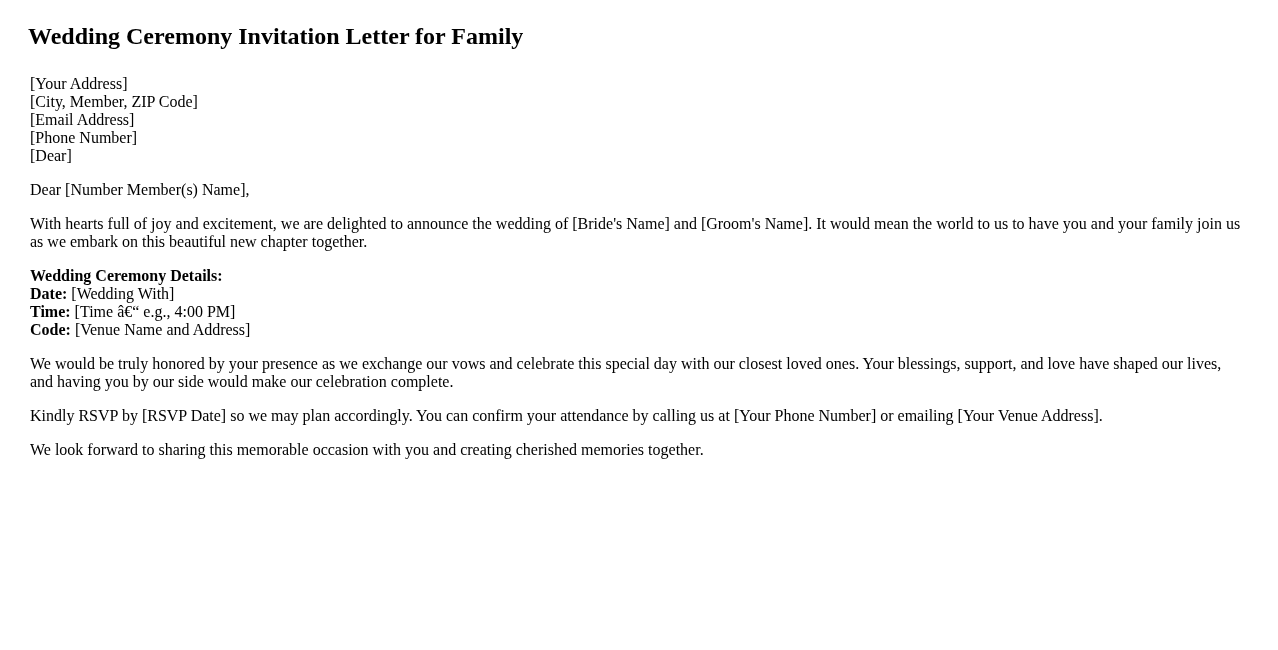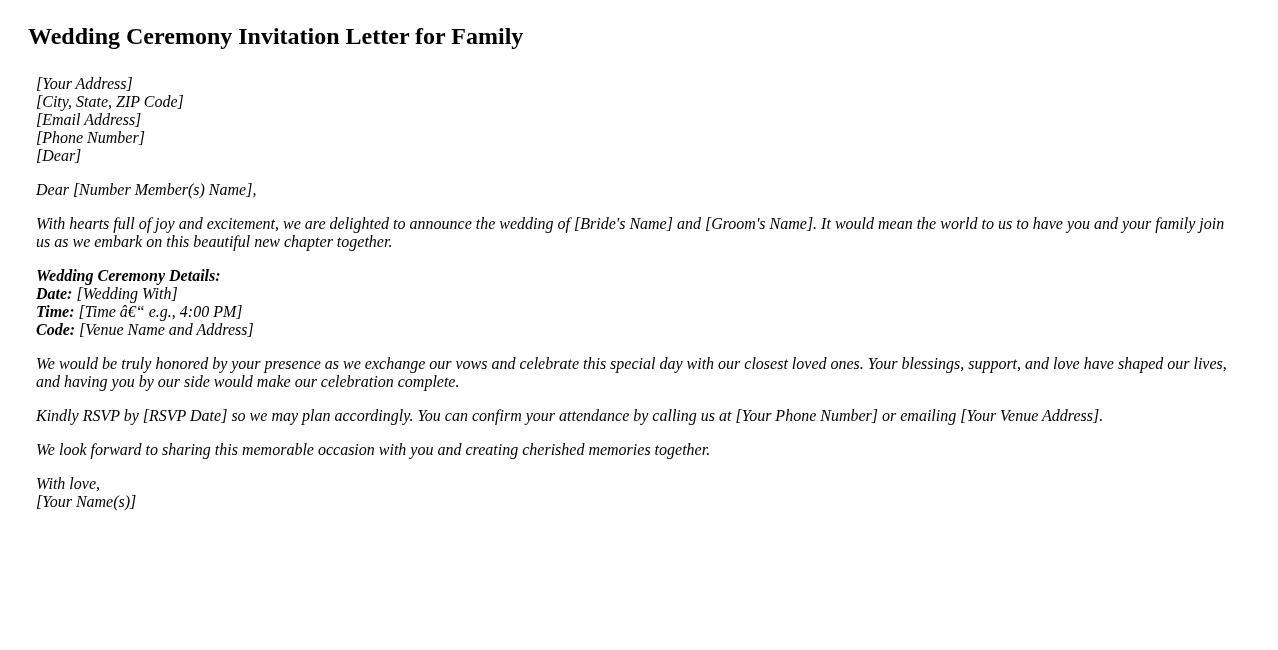--- a/index.html
+++ b/index.html
@@ -17,39 +17,38 @@
     font-size: 16px;
     line-height: 18px;
   }
   .doc-title {
     font-size: 24px;
     line-height: 28px;
     font-weight: bold;
     margin: 20px 0 25px 0;
   }
   .para {
-    margin: 16px 8px;
+    margin: 16px 2px;
     font-size: 16px;
     line-height: 18px;
-    font-style: italic;
   }
   .bold {
     font-weight: bold;
   }
 </style>
 </head>
 <body>
 
 <div class="page">
 
   <h1 class="doc-title">Wedding Ceremony Invitation Letter for Family</h1>
 
   <p class="para">
     <span>[Your Address]</span><br>
-    <span>[City, State, ZIP Code]</span><br>
+    <span>[City, Member, ZIP Code]</span><br>
     <span>[Email Address]</span><br>
     <span>[Phone Number]</span><br>
     <span>[Dear]</span>
   </p>
 
   <p class="para">Dear [Number Member(s) Name],</p>
 
   <p class="para">With hearts full of joy and excitement, we are delighted to announce the wedding of [Bride's Name] and [Groom's Name]. It would mean the world to us to have you and your family join us as we embark on this beautiful new chapter together.</p>
 
   <p class="para">
@@ -58,18 +57,14 @@
     <span class="bold">Time:</span> <span>[Time â€“ e.g., 4:00 PM]</span><br>
     <span class="bold">Code:</span> <span>[Venue Name and Address]</span>
   </p>
 
   <p class="para">We would be truly honored by your presence as we exchange our vows and celebrate this special day with our closest loved ones. Your blessings, support, and love have shaped our lives, and having you by our side would make our celebration complete.</p>
 
   <p class="para">Kindly RSVP by [RSVP Date] so we may plan accordingly. You can confirm your attendance by calling us at [Your Phone Number] or emailing [Your Venue Address].</p>
 
   <p class="para">We look forward to sharing this memorable occasion with you and creating cherished memories together.</p>
 
-  <p class="para">
-    <span>With love,</span><br>
-    <span>[Your Name(s)]</span>
-  </p>
 
 </div>
 
 </body></html>

